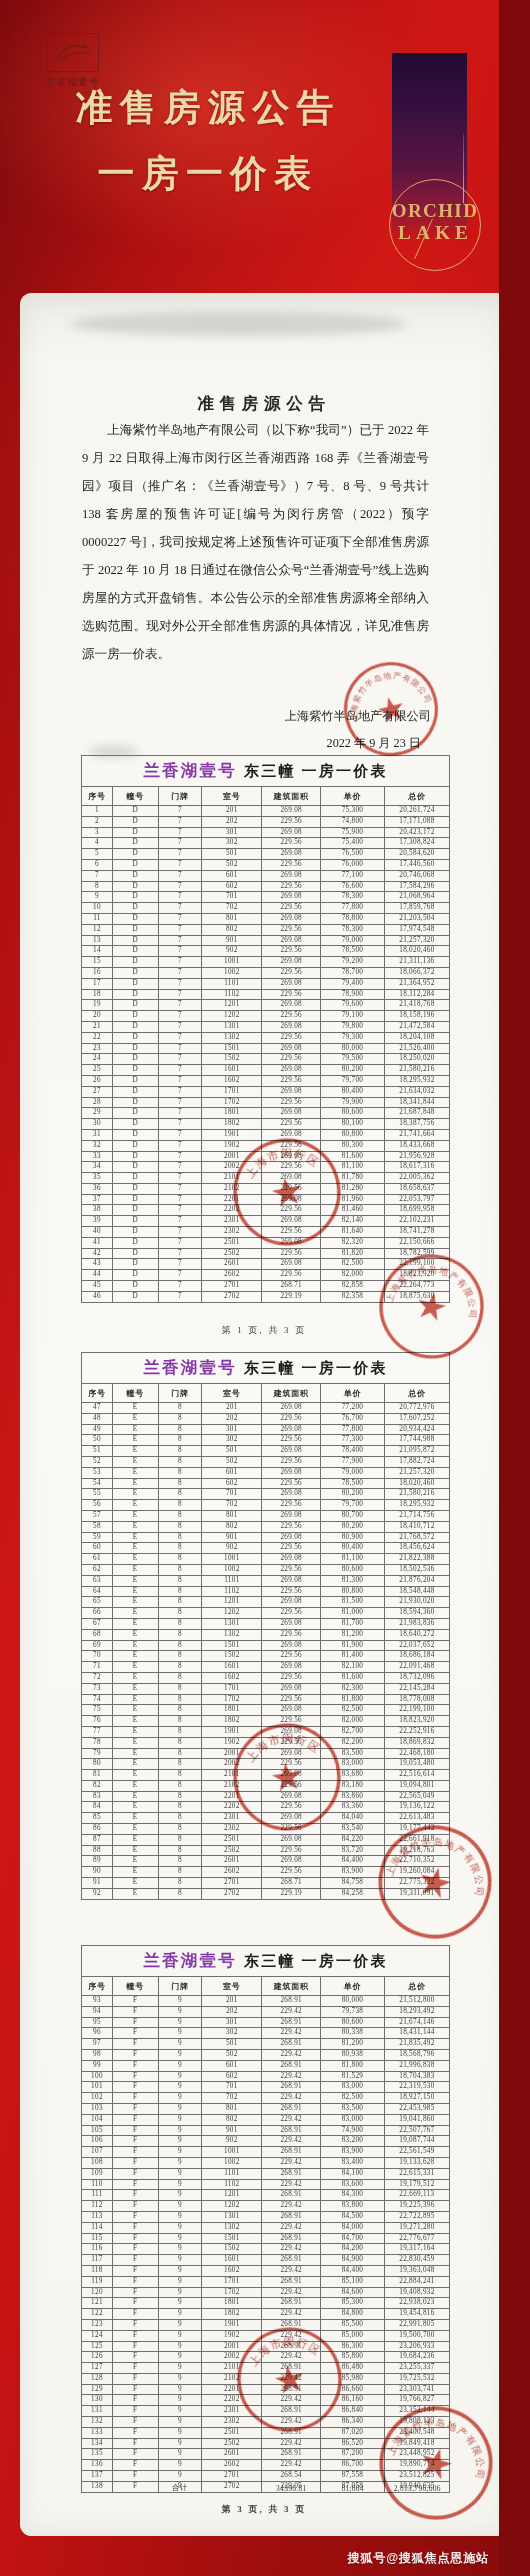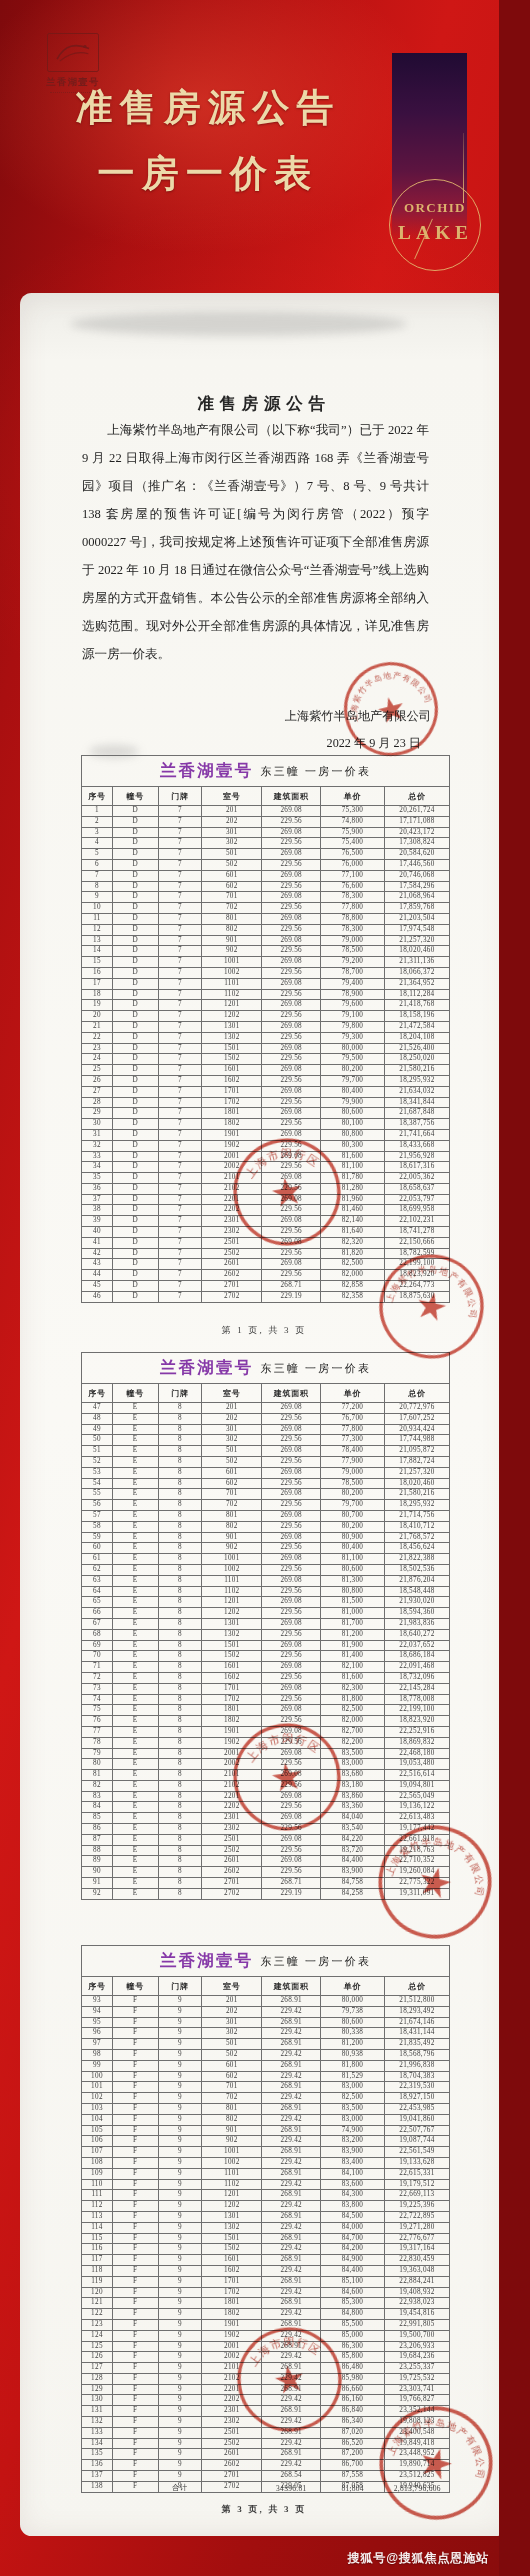--- a/index.html
+++ b/index.html
@@ -20,21 +20,21 @@
     color:#ecd9a9;text-shadow:0 1.4px 2.2px rgba(80,8,8,.55);white-space:nowrap;}
   .hero-line.l1{top:83px;}
   .hero-line.l2{top:149px;}
   .side-panel{position:absolute;left:392px;top:53px;width:75px;height:188px;
     background:linear-gradient(180deg,#200b33 0%,#3a1040 32%,#5c1440 62%,#8f1a38 84%,rgba(180,22,28,0) 100%);}
   .logo-stem{position:absolute;left:463px;top:133px;width:1.4px;height:70px;
     background:linear-gradient(180deg,rgba(222,178,106,.2),#dfb271);}
   .circle-logo{position:absolute;left:389px;top:179px;width:90px;height:90px;border-radius:50%;
     border:1.1px solid rgba(226,182,110,.9);}
   .cl-line{position:absolute;width:100%;text-align:center;color:#dcb26d;font-weight:bold;white-space:nowrap;}
-  .cl-line.o{top:20px;font-size:13px;letter-spacing:1.4px;}
+  .cl-line.o{top:20px;font-size:19px;letter-spacing:1.4px;}
   .cl-line.k{top:42px;font-size:19.4px;letter-spacing:5px;padding-left:1px;box-sizing:border-box;}
   .cl-slash{position:absolute;left:33px;top:37px;width:1.1px;height:44px;background:rgba(226,182,110,.85);
     transform:rotate(24deg);}
   
   .doc-card{position:absolute;left:20px;top:293px;width:488px;height:2243px;border-radius:11.5px;
     background:linear-gradient(180deg,#edecE7 0%,#f7f6f1 3%,#faf9f5 50%,#f6f5f0 100%);
     box-shadow:inset 0 0 29px rgba(120,90,80,.12);}
   .smudge{position:absolute;border-radius:50%;filter:blur(4.3px);background:rgba(110,110,110,.22);}
   .doc-title{position:absolute;top:100px;left:0;width:100%;text-align:center;
     font-size:16.5px;font-weight:bold;letter-spacing:5.7px;color:#262626;}
@@ -44,21 +44,21 @@
   .sig.company{top:415px;right:77px;}
   .sig.date{top:442px;right:87px;}
   
   .price-page{position:absolute;left:61px;width:369px;}
   .pt1{top:462px;} .pt2{top:1059px;} .pt3{top:1652px;}
   table.price{width:369px;border-collapse:collapse;table-layout:fixed;background:transparent;
     border:1.4px solid #454545;}
   table.price th,table.price td{border:0.7px solid #6f6f6f;text-align:center;padding:0;overflow:hidden;}
   th.title-cell{height:30px;border-bottom:1.1px solid #454545;}
   .tt-brand{color:#8639a8;font-size:16.5px;font-weight:bold;letter-spacing:2.2px;margin-right:7.2px;vertical-align:middle;}
-  .tt-rest{color:#1d1d1d;font-size:11px;font-weight:normal;letter-spacing:2.2px;vertical-align:middle;}
+  .tt-rest{color:#1d1d1d;font-size:15px;font-weight:bold;letter-spacing:2.2px;vertical-align:middle;}
   tr.head-row th{height:18px;font-size:8px;font-weight:600;color:#2d2d2d;letter-spacing:0.7px;}
   table.price td{height:9.8px;line-height:9.8px;font-size:7.2px;color:#3e3e3e;letter-spacing:0.3px;}
   col.c1{width:8.4%;}col.c2{width:12.4%;}col.c3{width:11.9%;}col.c4{width:16.3%;}
   col.c5{width:16%;}col.c6{width:17.3%;}col.c7{width:17.7%;}
   .page-footer{position:absolute;left:0;width:488px;text-align:center;font-size:9px;color:#3c3c3c;letter-spacing:2.2px;}
   .pf1{top:1031px;} .pf2{top:1612px;} .pf3{top:2210px;font-weight:bold;}
   .total-row{position:absolute;left:61px;top:2187px;width:369px;height:16px;display:flex;
     font-size:7.5px;color:#3d3d3d;letter-spacing:0.3px;align-items:center;}
   .tc{text-align:center;}
   .tc.w1{flex:0 0 8.4%;} .tc.w2{flex:0 0 12.4%;} .tc.w3{flex:0 0 11.9%;} .tc.w4{flex:0 0 16.3%;}

